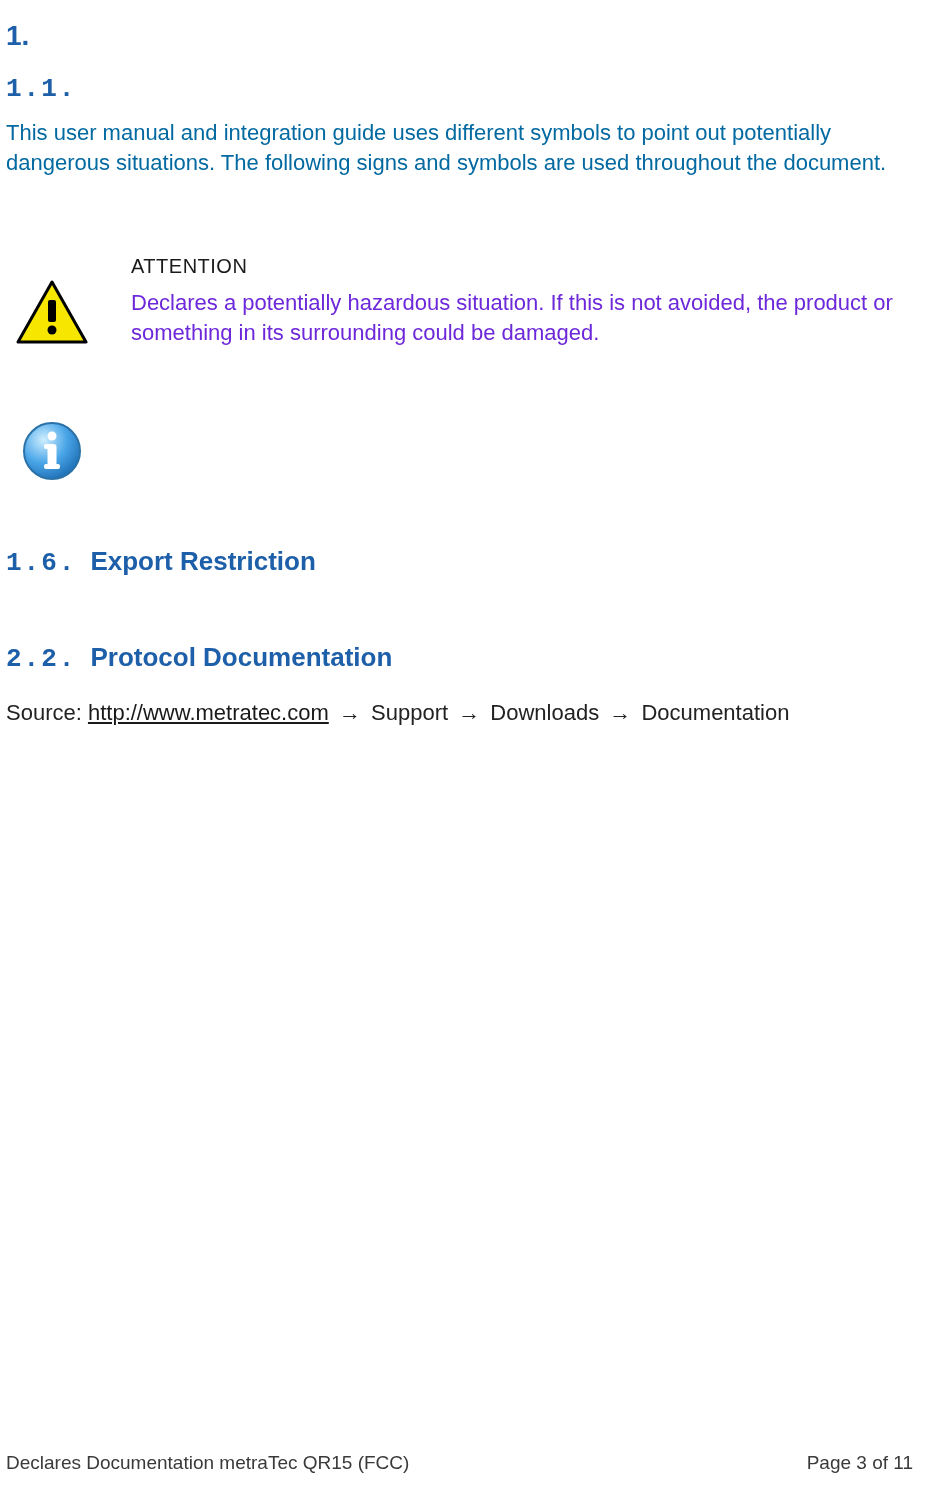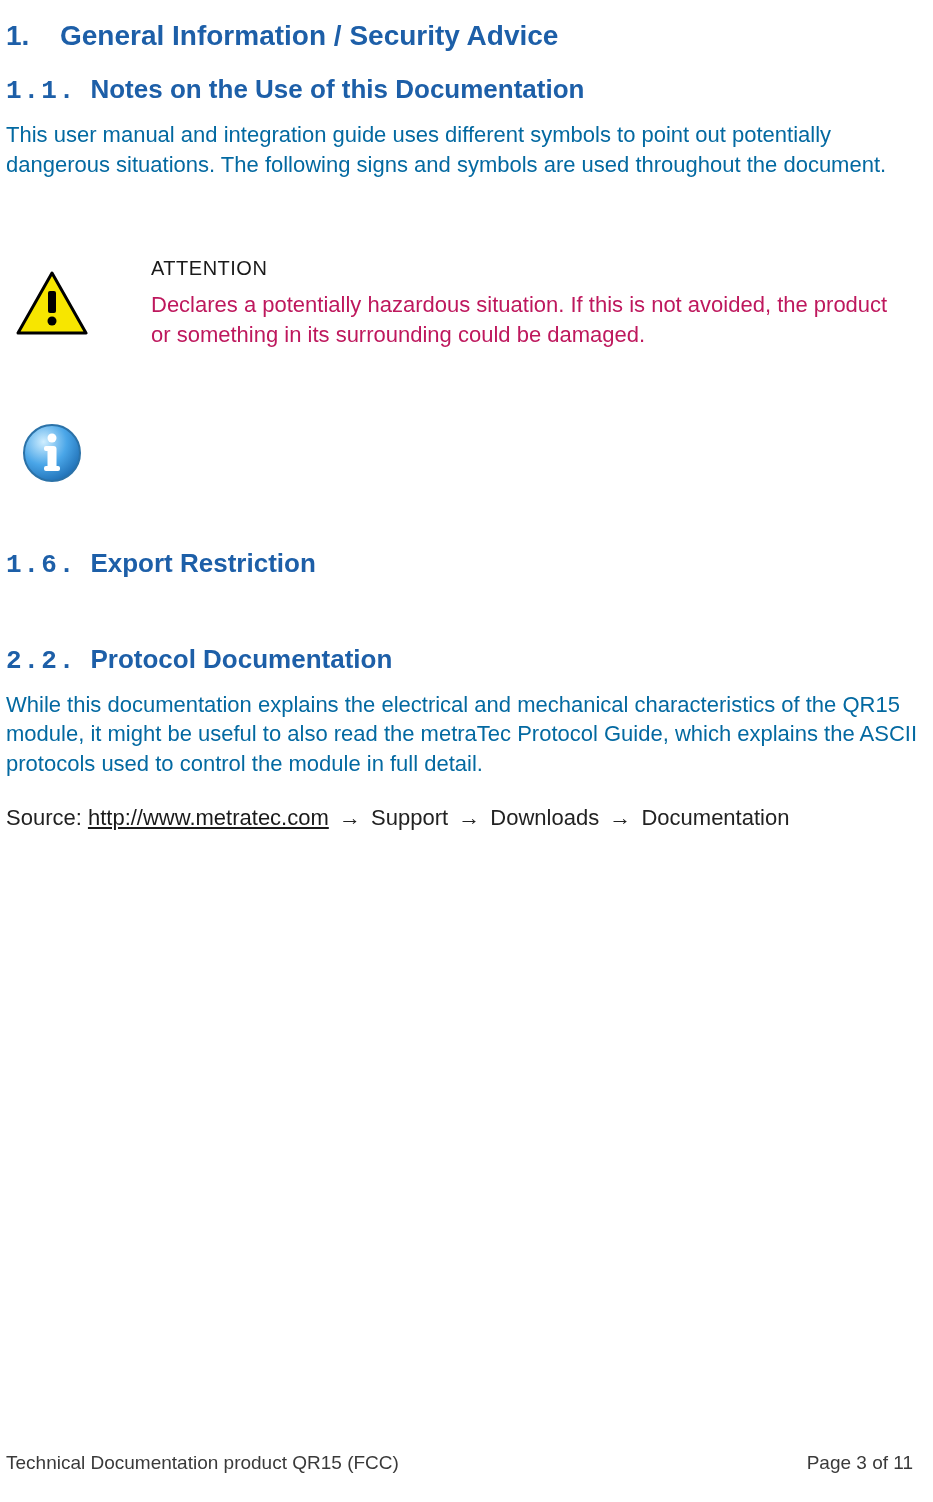--- a/index.html
+++ b/index.html
@@ -44,22 +44,22 @@
       line-height: 1.35;
       color: #0369a1;
       margin-bottom: 18px;
       max-width: 915px;
     }
     .spacer-md { height: 30px; }
     .spacer-lg { height: 50px; }
 
     .callout {
       display: flex;
-      align-items: center;
-      gap: 59px;
+      align-items: flex-end;
+      gap: 39px;
       margin: 30px 0 10px 6px;
       max-width: 900px;
     }
     .callout .icon-cell {
       flex: 0 0 80px;
       display: flex;
       justify-content: center;
       align-items: flex-start;
       padding-top: 2px;
     }
@@ -67,21 +67,21 @@
     .callout .label {
       font-size: 20px;
       font-weight: 400;
       letter-spacing: 0.5px;
       margin-bottom: 10px;
       color: #1a1a1a;
     }
     .callout .desc {
       font-size: 22px;
       line-height: 1.35;
-      color: #be185d;
+      color: #6d28d9;
     }
 
     .source-line {
       font-size: 22px;
       line-height: 1.4;
       color: #222;
       margin-top: 24px;
     }
     .source-line a {
       color: #1a1a1a;
@@ -104,26 +104,24 @@
       color: #3a3a3a;
     }
   </style>
 </head>
 <body>
 
 <div class="page">
 
   <div class="h1">
     <span class="num">1.</span>
-    <span>General Information / Security Advice</span>
   </div>
 
   <div class="h2">
     <span class="num">1.1.</span>
-    <span>Notes on the Use of this Documentation</span>
   </div>
   <p class="body-text">This user manual and integration guide uses different symbols to point out potentially dangerous situations. The following signs and symbols are used throughout the document.</p>
 
   <div class="spacer-md"></div>
 
   <div class="callout">
     <div class="icon-cell">
       <span>
         <svg width="72" height="64" viewBox="0 0 72 64" aria-hidden="true">
           <polygon points="36,2 70,62 2,62" fill="#f7e600" stroke="#000" stroke-width="3" stroke-linejoin="round"></polygon>
@@ -167,30 +165,29 @@
     <span class="num">1.6.</span>
     <span>Export Restriction</span>
   </div>
 
   <div class="spacer-lg"></div>
 
   <div class="h2">
     <span class="num">2.2.</span>
     <span>Protocol Documentation</span>
   </div>
-  <p class="body-text">While this documentation explains the electrical and mechanical characteristics of the QR15 module, it might be useful to also read the metraTec Protocol Guide, which explains the ASCII protocols used to control the module in full detail.</p>
 
   <p class="source-line">
     <span>Source: </span><a href="#">http://www.metratec.com</a>
     <span class="arrow">→</span>
     <span>Support</span>
     <span class="arrow">→</span>
     <span>Downloads</span>
     <span class="arrow">→</span>
     <span>Documentation</span>
   </p>
 
 </div>
 
 <div class="footer">
-  <span>Technical Documentation product QR15 (FCC)</span>
+  <span>Declares Documentation metraTec QR15 (FCC)</span>
   <span>Page 3 of 11</span>
 </div>
 
 </body></html>

